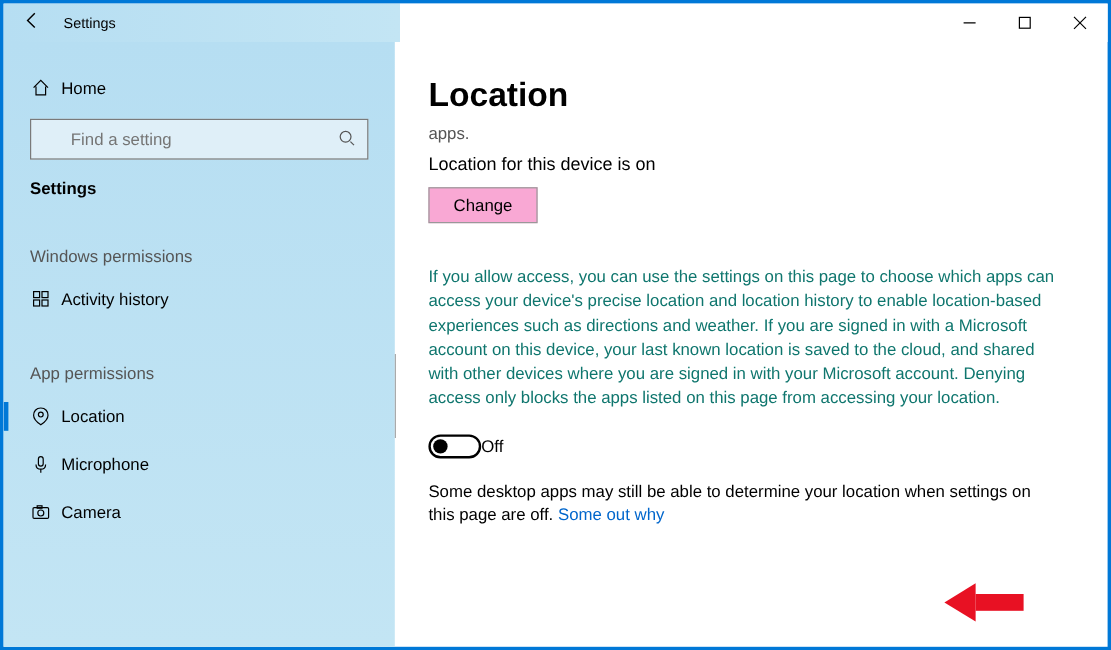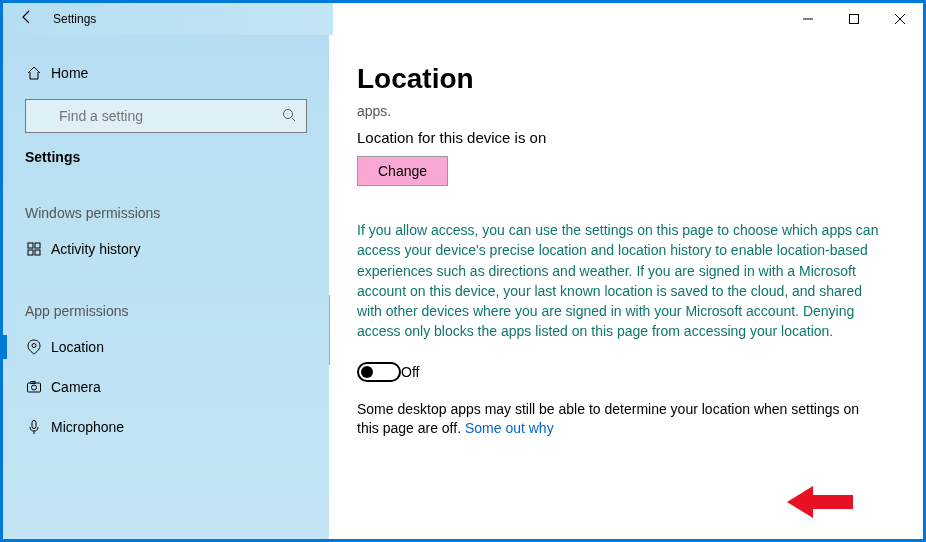--- a/index.html
+++ b/index.html
@@ -152,36 +152,36 @@
               <path d="M8 1 C4 1 2 4 2 7 C2 11 8 15 8 15 C8 15 14 11 14 7 C14 4 12 1 8 1 Z" stroke="#000" stroke-width="1" fill="none"></path>
               <circle cx="8" cy="6.5" r="2" stroke="#000" fill="none"></circle>
             </svg>
         </span>
         <span>Location</span>
       </div>
 
       <div class="nav-item">
         <span class="nav-icon">
           <svg width="16" height="16" viewBox="0 0 16 16">
+              <rect x="6" y="1.5" width="4" height="8" rx="2" stroke="#000" fill="none"></rect>
+              <path d="M4 8 C4 11 6 12 8 12 C10 12 12 11 12 8 M8 12 V15" stroke="#000" fill="none"></path>
+            </svg>
+        </span>
+        <span>Microphone</span>
+      </div>
+
+      <div class="nav-item">
+        <span class="nav-icon">
+          <svg width="16" height="16" viewBox="0 0 16 16">
               <rect x="1.5" y="4" width="13" height="9" rx="1" stroke="#000" fill="none"></rect>
               <circle cx="8" cy="8.5" r="2.5" stroke="#000" fill="none"></circle>
               <rect x="5" y="2.5" width="4" height="2" stroke="#000" fill="none"></rect>
             </svg>
         </span>
         <span>Camera</span>
-      </div>
-
-      <div class="nav-item">
-        <span class="nav-icon">
-          <svg width="16" height="16" viewBox="0 0 16 16">
-              <rect x="6" y="1.5" width="4" height="8" rx="2" stroke="#000" fill="none"></rect>
-              <path d="M4 8 C4 11 6 12 8 12 C10 12 12 11 12 8 M8 12 V15" stroke="#000" fill="none"></path>
-            </svg>
-        </span>
-        <span>Microphone</span>
       </div>
 
     </div>
 
     <div class="content">
       <div class="content-scrollhint"></div>
 
       <h1>Location</h1>
       <div class="sub">apps.</div>
 

